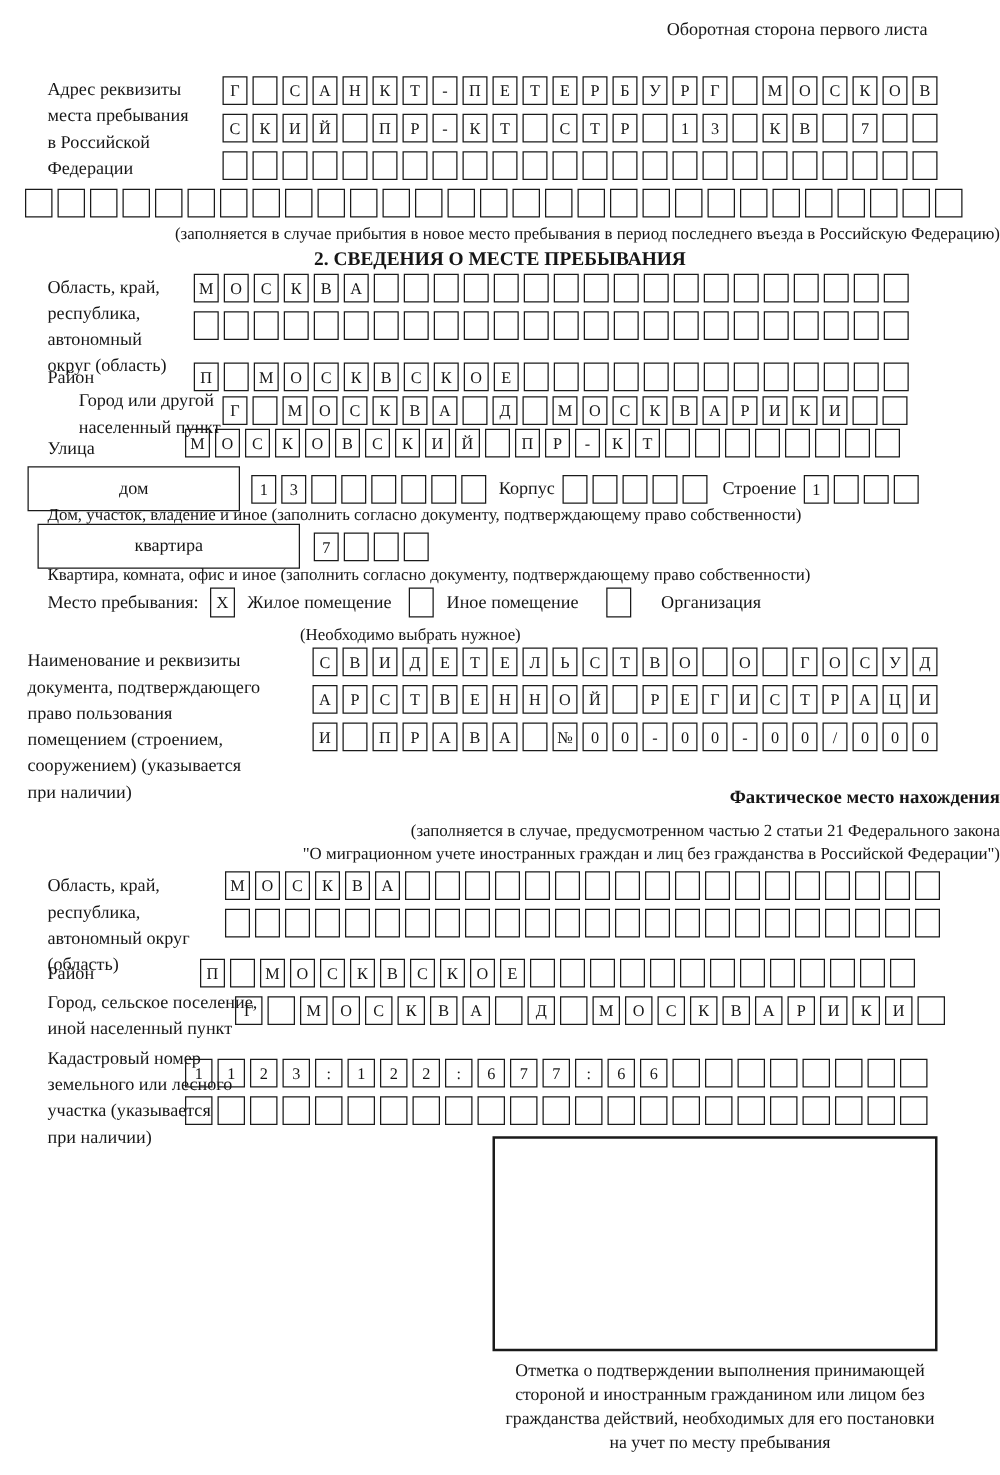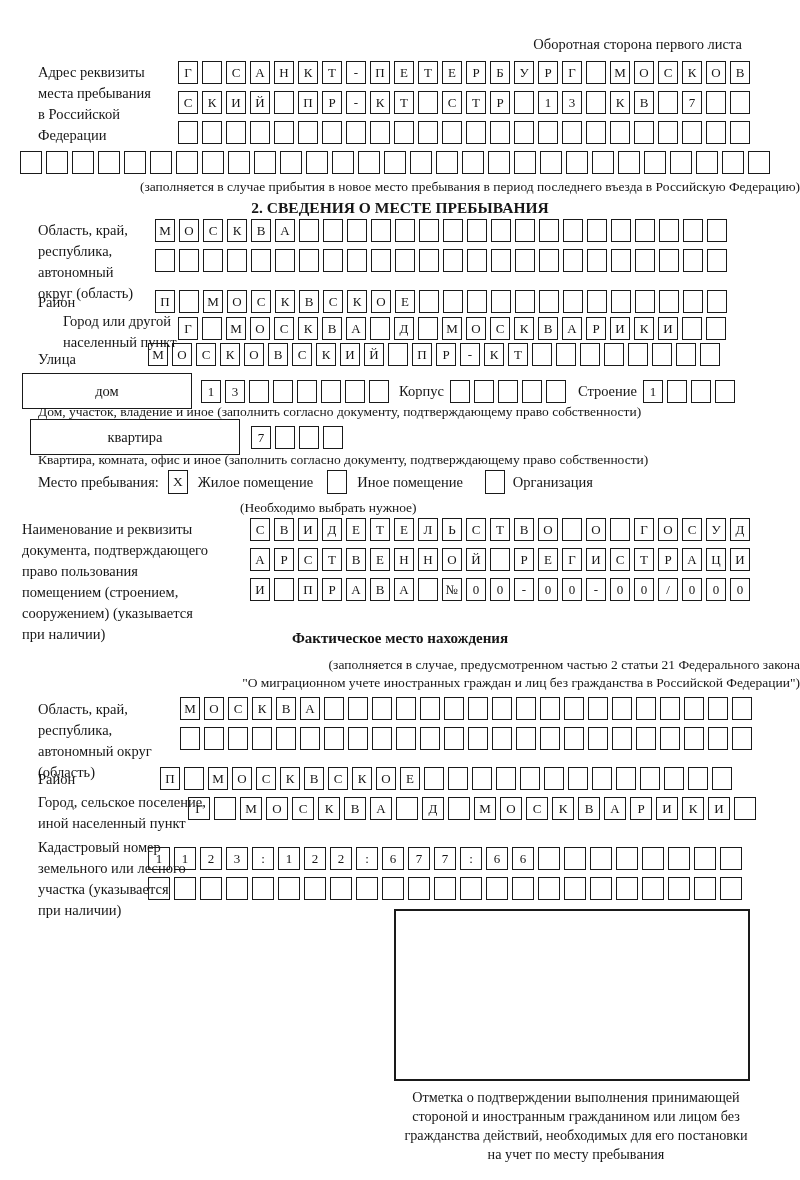--- a/index.html
+++ b/index.html
@@ -14,40 +14,40 @@
   .cell{
     box-sizing:border-box;flex:0 0 auto;width:20px;height:23px;
     border:1.7px solid #1a1a1a;margin-right:4px;
     display:flex;align-items:center;justify-content:center;
     font-size:13px;line-height:1;
   }
   .cells-lg .cell{width:22px;}
   .centered{position:absolute;left:0;width:100%;text-align:center;}
   .note{font-size:13.5px;line-height:18px;text-align:right;}
   .title{font-weight:bold;font-size:15.5px;}
-  .subtitle{font-weight:bold;font-size:15px;}
+  .subtitle{font-weight:bold;font-size:15px;text-align:right;}
   .widebox{
     box-sizing:border-box;border:1.7px solid #1a1a1a;height:36px;
     display:flex;align-items:center;justify-content:center;font-size:14.5px;
   }
   .hrow{position:absolute;display:flex;align-items:center;}
   .hrow .lbl{font-size:14.5px;}
   .checkbox{
     box-sizing:border-box;width:20px;height:24px;border:1.7px solid #1a1a1a;
     display:flex;align-items:center;justify-content:center;font-size:13.5px;
   }
   .stampbox{position:absolute;border:2px solid #1a1a1a;box-sizing:border-box;}
   .pre{white-space:pre-line;}
 </style>
 </head>
 <body>
 
 <div class="page">
 
-  <div class="abs" style="top:36px;right:58px;font-size:14.5px;">Оборотная сторона первого листа</div>
+  <div class="abs" style="top:16px;right:58px;font-size:14.5px;">Оборотная сторона первого листа</div>
 
   <div class="flabel" style="left:38px;top:62px;">Адрес реквизиты
 места пребывания
 в Российской
 Федерации</div>
   <div class="cells" style="left:178px;top:61px;">
       <span class="cell">Г</span>
       <span class="cell"></span>
       <span class="cell">С</span>
       <span class="cell">А</span>
@@ -341,21 +341,21 @@
   </div>
   <div class="abs note" style="left:38px;top:451px;">Квартира, комната, офис и иное (заполнить согласно документу, подтверждающему право собственности)</div>
 
   <div class="hrow" style="left:38px;top:470px;">
     <span class="lbl">Место пребывания:</span>
     <span class="checkbox" style="margin-left:9px;">X</span>
     <span class="lbl" style="margin-left:10px;">Жилое помещение</span>
     <span class="checkbox" style="margin-left:14px;"></span>
     <span class="lbl" style="margin-left:10px;">Иное помещение</span>
     <span class="checkbox" style="margin-left:22px;"></span>
-    <span class="lbl" style="margin-left:8px;">Организация</span>
+    <span class="lbl" style="margin-left:24px;">Организация</span>
   </div>
   <div class="abs note" style="left:240px;top:499px;">(Необходимо выбрать нужное)</div>
 
   <div class="flabel" style="left:22px;top:519px;">Наименование и реквизиты
 документа, подтверждающего
 право пользования
 помещением (строением,
 сооружением) (указывается
 при наличии)</div>
   <div class="cells" style="left:250px;top:518px;">

